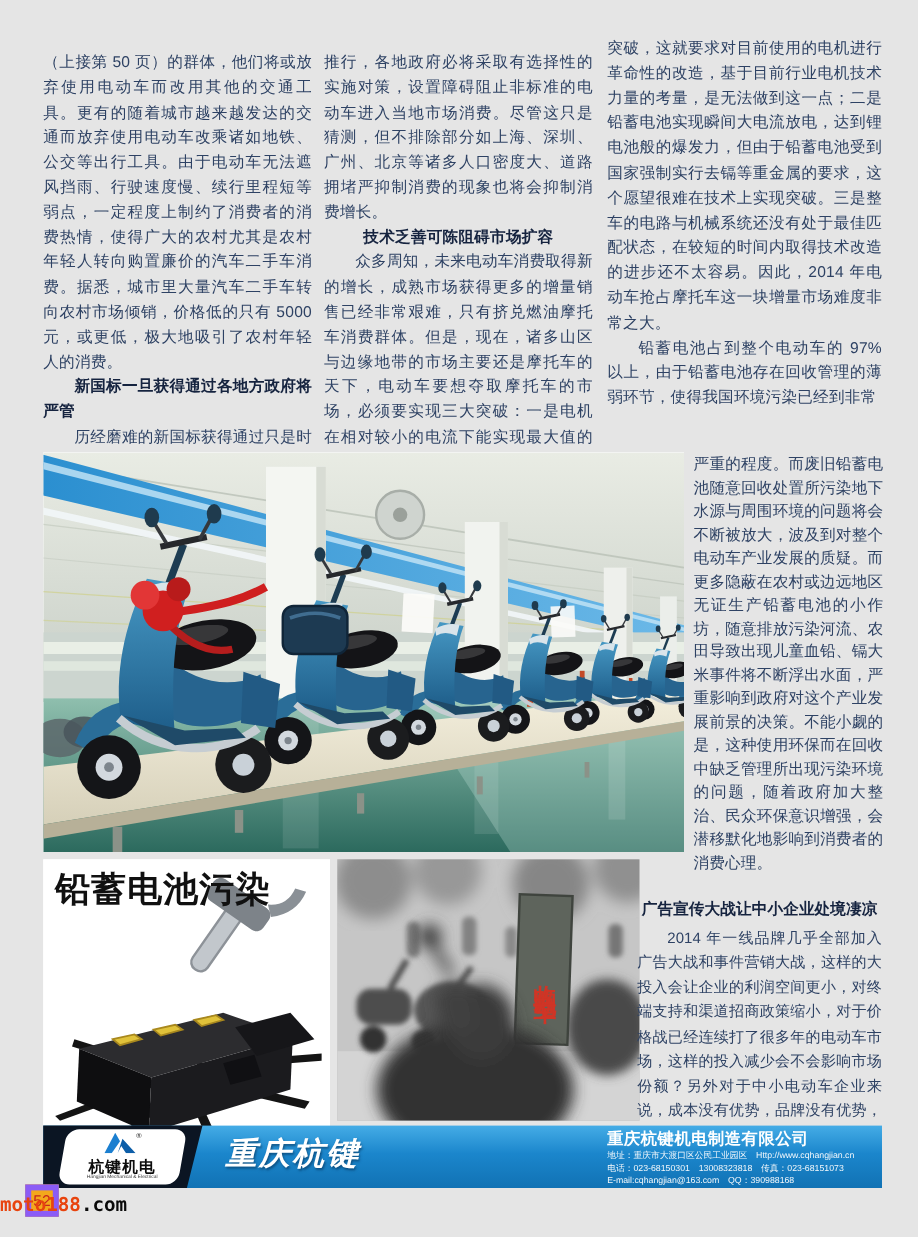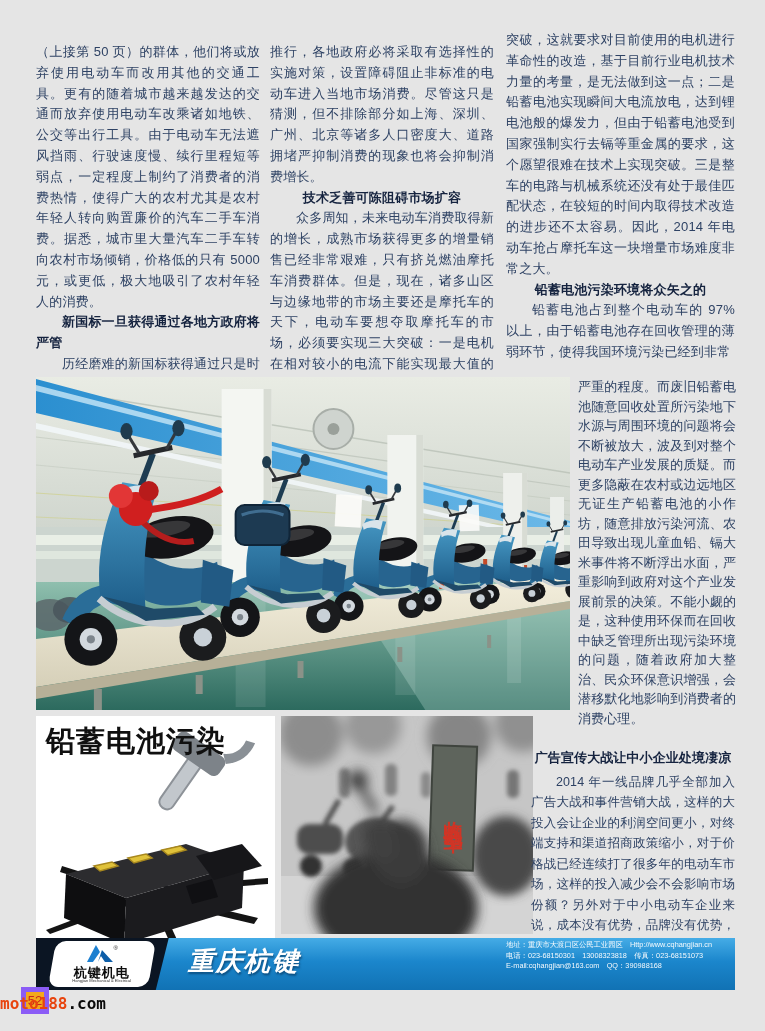--- a/index.html
+++ b/index.html
@@ -62,21 +62,20 @@
   </div>
 
   <div class="abs col" style="left:270px;top:42px;width:224px;">
     <p>推行，各地政府必将采取有选择性的实施对策，设置障碍阻止非标准的电动车进入当地市场消费。尽管这只是猜测，但不排除部分如上海、深圳、广州、北京等诸多人口密度大、道路拥堵严抑制消费的现象也将会抑制消费增长。</p>
     <p class="hd-center">技术乏善可陈阻碍市场扩容</p>
     <p class="ind">众多周知，未来电动车消费取得新的增长，成熟市场获得更多的增量销售已经非常艰难，只有挤兑燃油摩托车消费群体。但是，现在，诸多山区与边缘地带的市场主要还是摩托车的天下，电动车要想夺取摩托车的市场，必须要实现三大突破：一是电机在相对较小的电流下能实现最大值的扭矩，在现有的电机额定功率上取得 10% 以上的能量</p>
   </div>
 
   <div class="abs col" style="left:506px;top:30px;width:229px;">
     <p>突破，这就要求对目前使用的电机进行革命性的改造，基于目前行业电机技术力量的考量，是无法做到这一点；二是铅蓄电池实现瞬间大电流放电，达到锂电池般的爆发力，但由于铅蓄电池受到国家强制实行去镉等重金属的要求，这个愿望很难在技术上实现突破。三是整车的电路与机械系统还没有处于最佳匹配状态，在较短的时间内取得技术改造的进步还不太容易。因此，2014 年电动车抢占摩托车这一块增量市场难度非常之大。</p>
-    <p class="hd-center">铅蓄电池污染环境将众矢之的</p>
     <p class="ind">铅蓄电池占到整个电动车的 97% 以上，由于铅蓄电池存在回收管理的薄弱环节，使得我国环境污染已经到非常</p>
   </div>
 
   <div class="abs pic" style="left:36px;top:377px;width:534px;height:333px;">
     <svg width="534" height="333" viewBox="0 0 535 333" preserveAspectRatio="none">
       <defs>
         <linearGradient id="gCeil" x1="0" y1="0" x2="0" y2="1">
           <stop offset="0" stop-color="#e9ece4"></stop>
             <stop offset="1" stop-color="#c7cec6"></stop>
         </linearGradient>
@@ -297,20 +296,21 @@
         <svg width="28" height="17" viewBox="0 0 28 17">
           <polygon points="1,17 10,0 14,7 7,17" fill="#1b7fd0"></polygon>
           <polygon points="12,17 16,5 27,17 19,17 15,11" fill="#0d5ea8"></polygon>
         </svg><span class="logo-reg">®</span>
         <div class="logo-name">杭键机电</div>
         <div class="logo-sub">Hangjian Mechanical &amp; Electrical</div>
       </div>
     </div>
     <div class="brand">重庆杭键</div>
     <div class="info">
+      <div class="company">重庆杭键机电制造有限公司</div>
       <div class="small">地址：重庆市大渡口区公民工业园区　Http://www.cqhangjian.cn</div>
       <div class="small">电话：023-68150301　13008323818　传真：023-68151073</div>
       <div class="small">E-mail:cqhangjian@163.com　QQ：390988168</div>
     </div>
   </div>
 
   <div class="pagenum">52</div>
   <div class="site">
     <span class="hl">moto188</span><span class="sfx">.com</span>
   </div>

